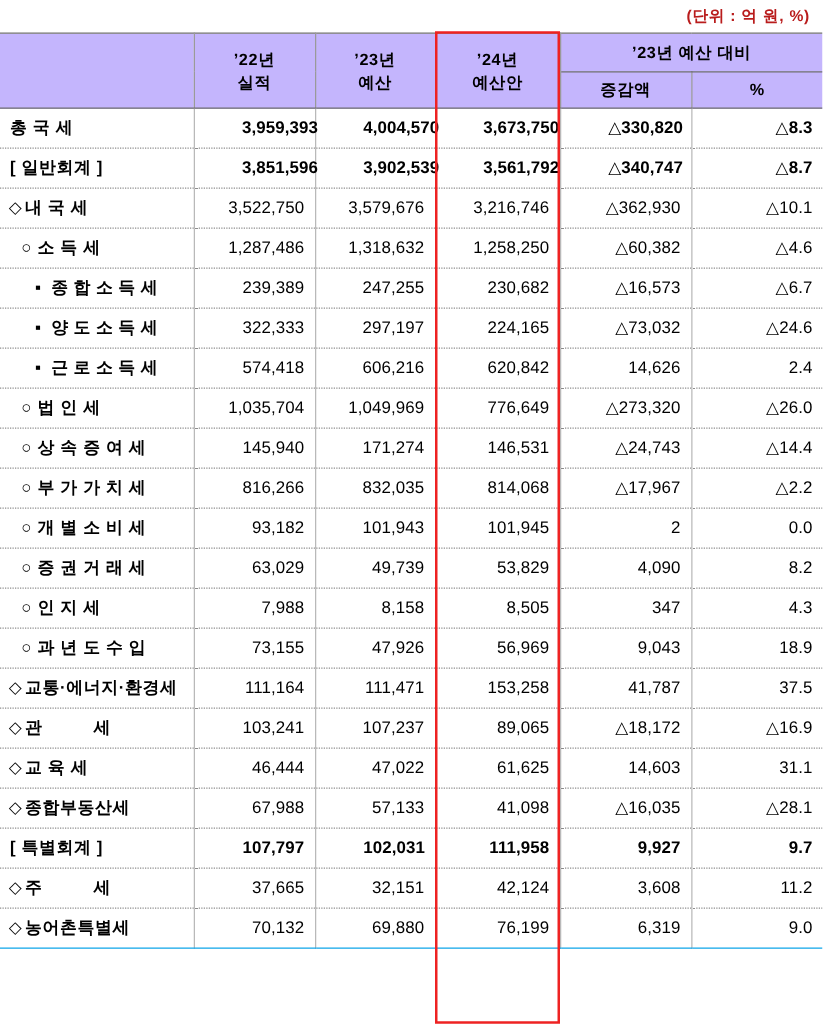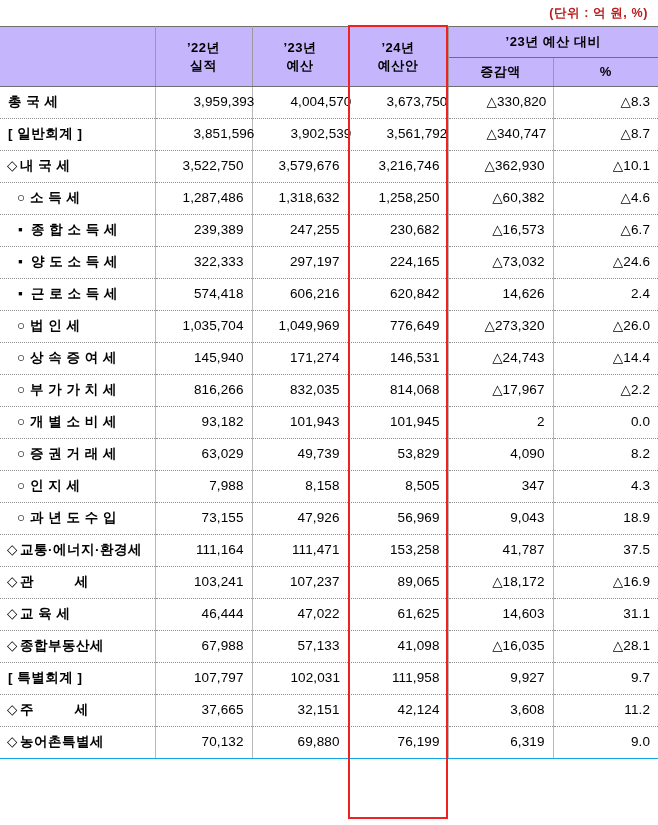--- a/index.html
+++ b/index.html
@@ -91,23 +91,23 @@
     width: 13px;
     text-align: left;
   }
   td.label .txt { letter-spacing: 0.5px; }
 
   
   tr.lvl-total td.label { font-weight: 700; padding-left: 8px; letter-spacing: 1.4px; }
   tr.lvl-account td.label { font-weight: 700; padding-left: 8px; letter-spacing: 0.6px; }
   tr.lvl-d td.label { padding-left: 7px; font-weight: 600; }
   tr.lvl-c td.label { padding-left: 17px; font-weight: 600; }
-  tr.lvl-s td.label { padding-left: 18px; font-weight: 600; }
-
-  tr.lvl-total td, tr.lvl-account td { font-weight: 400; padding-left: 38px; }
+  tr.lvl-s td.label { padding-left: 28px; font-weight: 600; font-family: Liberation Serif, serif; }
+
+  tr.lvl-total td, tr.lvl-account td { font-weight: 700; padding-left: 38px; }
 
   .redbox {
     position: absolute;
     left: 348px;
     top: 25px;
     width: 100px;
     height: 794px;
     border: 2.5px solid #ee2222;
     box-sizing: border-box;
     pointer-events: none;

